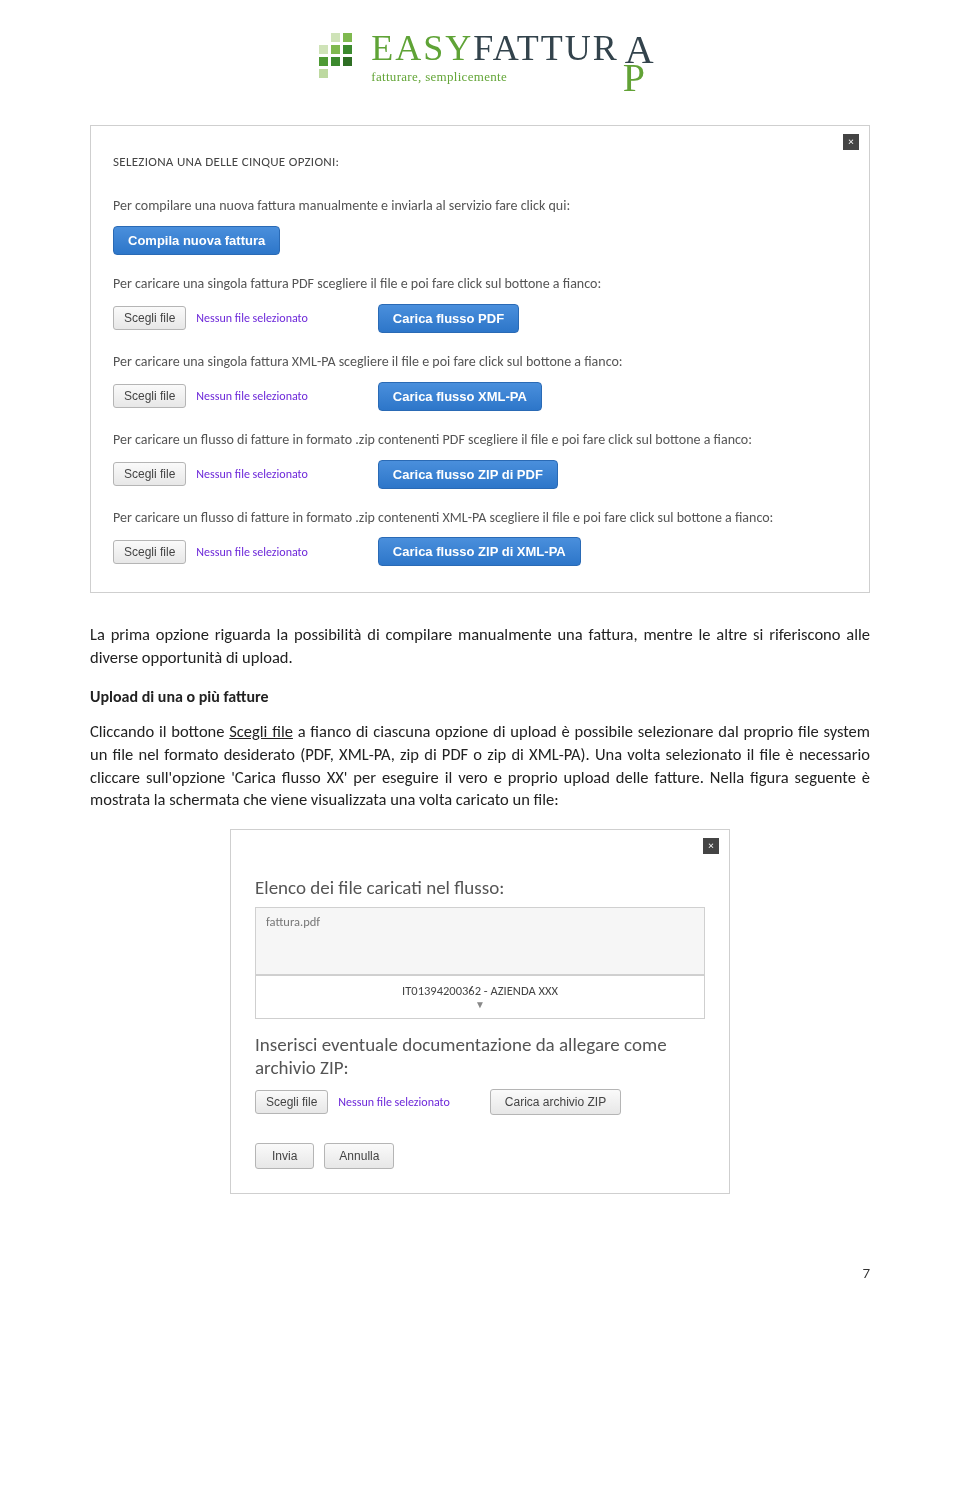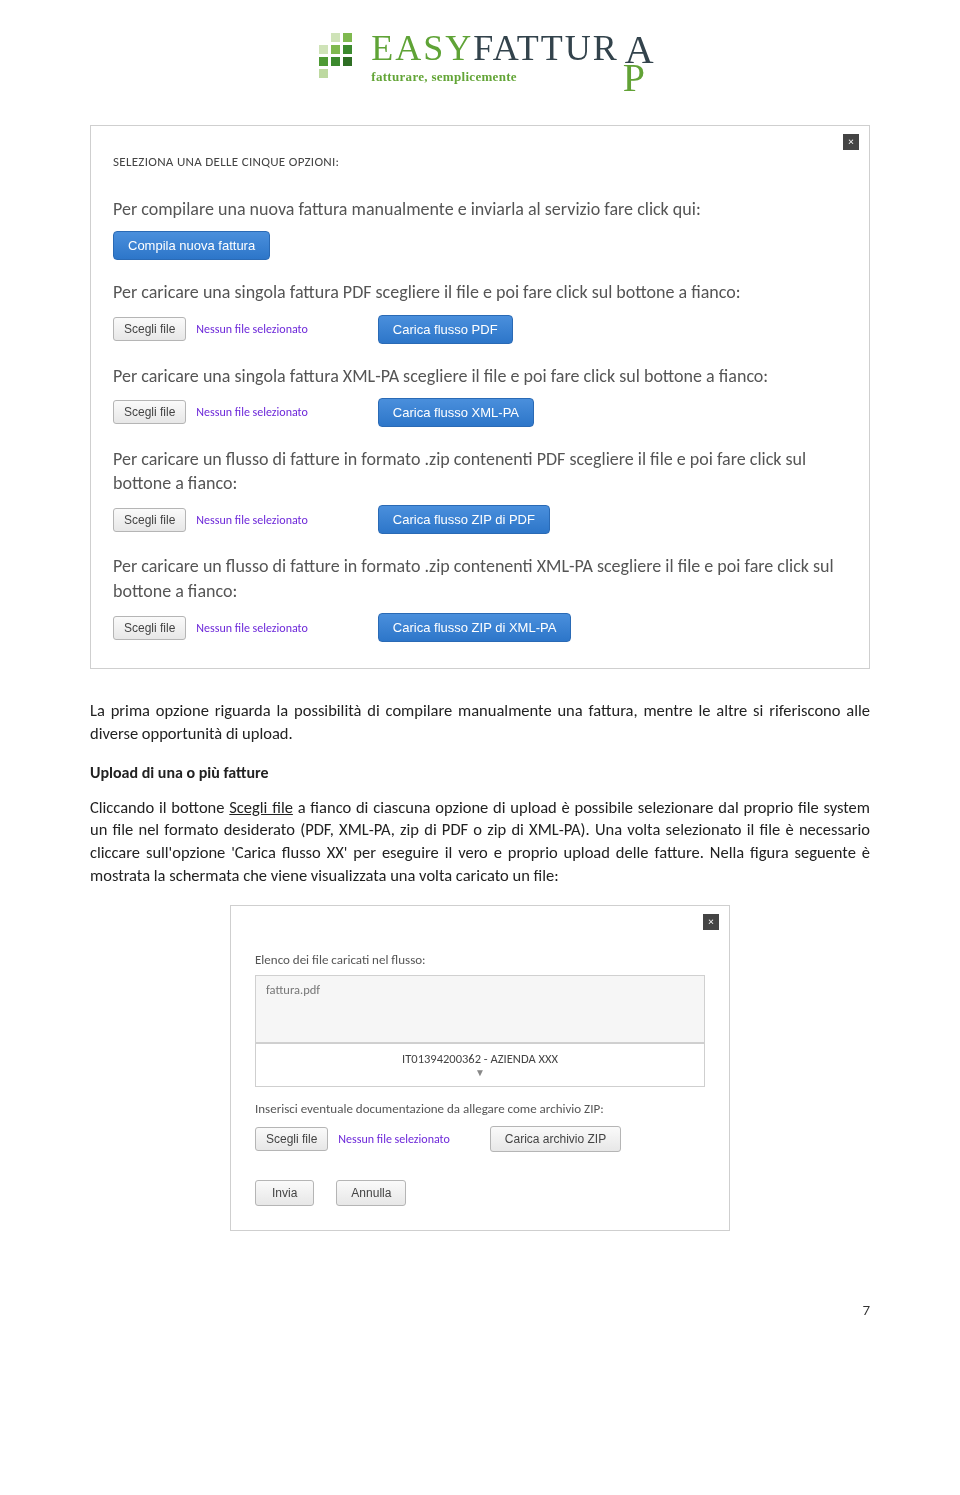--- a/index.html
+++ b/index.html
@@ -21,21 +21,21 @@
     position: absolute; width: 9px; height: 9px;
   }
   .logo-text { text-align: left; }
   .logo-title {
     font-family: Georgia, 'Times New Roman', serif;
     font-size: 36px; letter-spacing: 2px; color: #33434c; font-weight: 400;
     line-height: 1;
   }
   .logo-sub {
     font-family: Georgia, serif; font-size: 13px; color: #63a537;
-    font-weight: bold; letter-spacing: 0.3px; margin-top: 3px;
+    font-weight: normal; letter-spacing: 0.3px; margin-top: 3px;
   }
   .logo-pa {
     position: relative; width: 46px; height: 60px; margin-left: -4px;
   }
   .logo-pa .a {
     font-family: Georgia, serif; font-size: 40px; color: #33434c;
     position: absolute; top: -4px; left: 2px;
   }
   .logo-pa .p {
     font-family: Georgia, serif; font-size: 40px; color: #62a236;
@@ -48,26 +48,26 @@
     font-size: 14px; color: #555;
   }
   .modal .close {
     position: absolute; right: 10px; top: 8px;
     width: 16px; height: 16px; background: #444; color: #fff;
     font-size: 11px; line-height: 16px; text-align: center; cursor: pointer;
   }
   .modal .heading {
     font-size: 13px; color: #444; letter-spacing: 0.3px; margin: 10px 0 28px 0;
   }
-  .modal p.desc { margin: 0 0 10px 0; color: #555; font-size: 18px; line-height: 1.35; }
+  .modal p.desc { margin: 0 0 10px 0; color: #555; font-size: 14px; line-height: 1.35; }
   .row { display: flex; align-items: center; gap: 10px; margin-bottom: 20px; flex-wrap: wrap; }
   .btn-blue {
     background: linear-gradient(#4a8fdc,#2d76c9);
     color: #fff; border: 1px solid #2a6ab5; border-radius: 4px;
-    font-size: 13px; padding: 6px 14px; cursor: pointer;
+    font-size: 13px; padding: 6px 14px; cursor: pointer; font-weight: bold;
   }
   .btn-gray {
     background: linear-gradient(#fafafa,#e7e7e7);
     color: #444; border: 1px solid #b5b5b5; border-radius: 3px;
     font-size: 12px; padding: 4px 10px; cursor: pointer;
   }
   .file-status { color: #6d28d9; font-size: 12px; }
   .spacer { flex: 0 0 50px; }
 
   .body-text { font-size: 16.5px; line-height: 1.38; color: #222; margin-bottom: 18px; text-align: justify; }
@@ -77,34 +77,34 @@
   .modal2 {
     border: 1px solid #cfcfcf; background: #fff; margin: 8px auto 0 auto;
     width: 500px; padding: 22px 24px 24px 24px; position: relative;
     font-size: 13px; color: #555;
   }
   .modal2 .close {
     position: absolute; right: 10px; top: 8px;
     width: 16px; height: 16px; background: #444; color: #fff;
     font-size: 11px; line-height: 16px; text-align: center; cursor: pointer;
   }
-  .modal2 .lbl { margin: 30px 0 8px 0; color: #555; font-size: 13px; }
+  .modal2 .lbl { margin: 30px 0 8px 0; color: #555; font-size: 19px; }
   .modal2 .lbl.first { margin-top: 24px; }
   .modal2 .filelist {
     border: 1px solid #d0d0d0; background: #f6f6f6; padding: 6px 10px;
     color: #777; font-size: 12.5px; height: 68px;
   }
   .modal2 .select {
     border: 1px solid #cfcfcf; background: #fff; padding: 7px 10px;
     color: #444; font-size: 12.5px; display: flex; justify-content: space-between;
     align-items: center; cursor: pointer; flex-direction: column;
   }
   .modal2 .select .caret { color: #888; font-size: 10px; }
   .modal2 .row2 { display: flex; align-items: center; gap: 10px; margin-top: 10px; margin-bottom: 28px; }
-  .modal2 .btn-row { display: flex; gap: 22px; }
+  .modal2 .btn-row { display: flex; gap: 10px; }
 
   .page-num { text-align: right; padding: 30px 90px 10px 0; font-size: 15px; color: #333; }
 </style>
 </head>
 <body>
 
 <div class="page">
   <div class="logo-wrap">
     <div class="logo">
       <div class="logo-squares">

